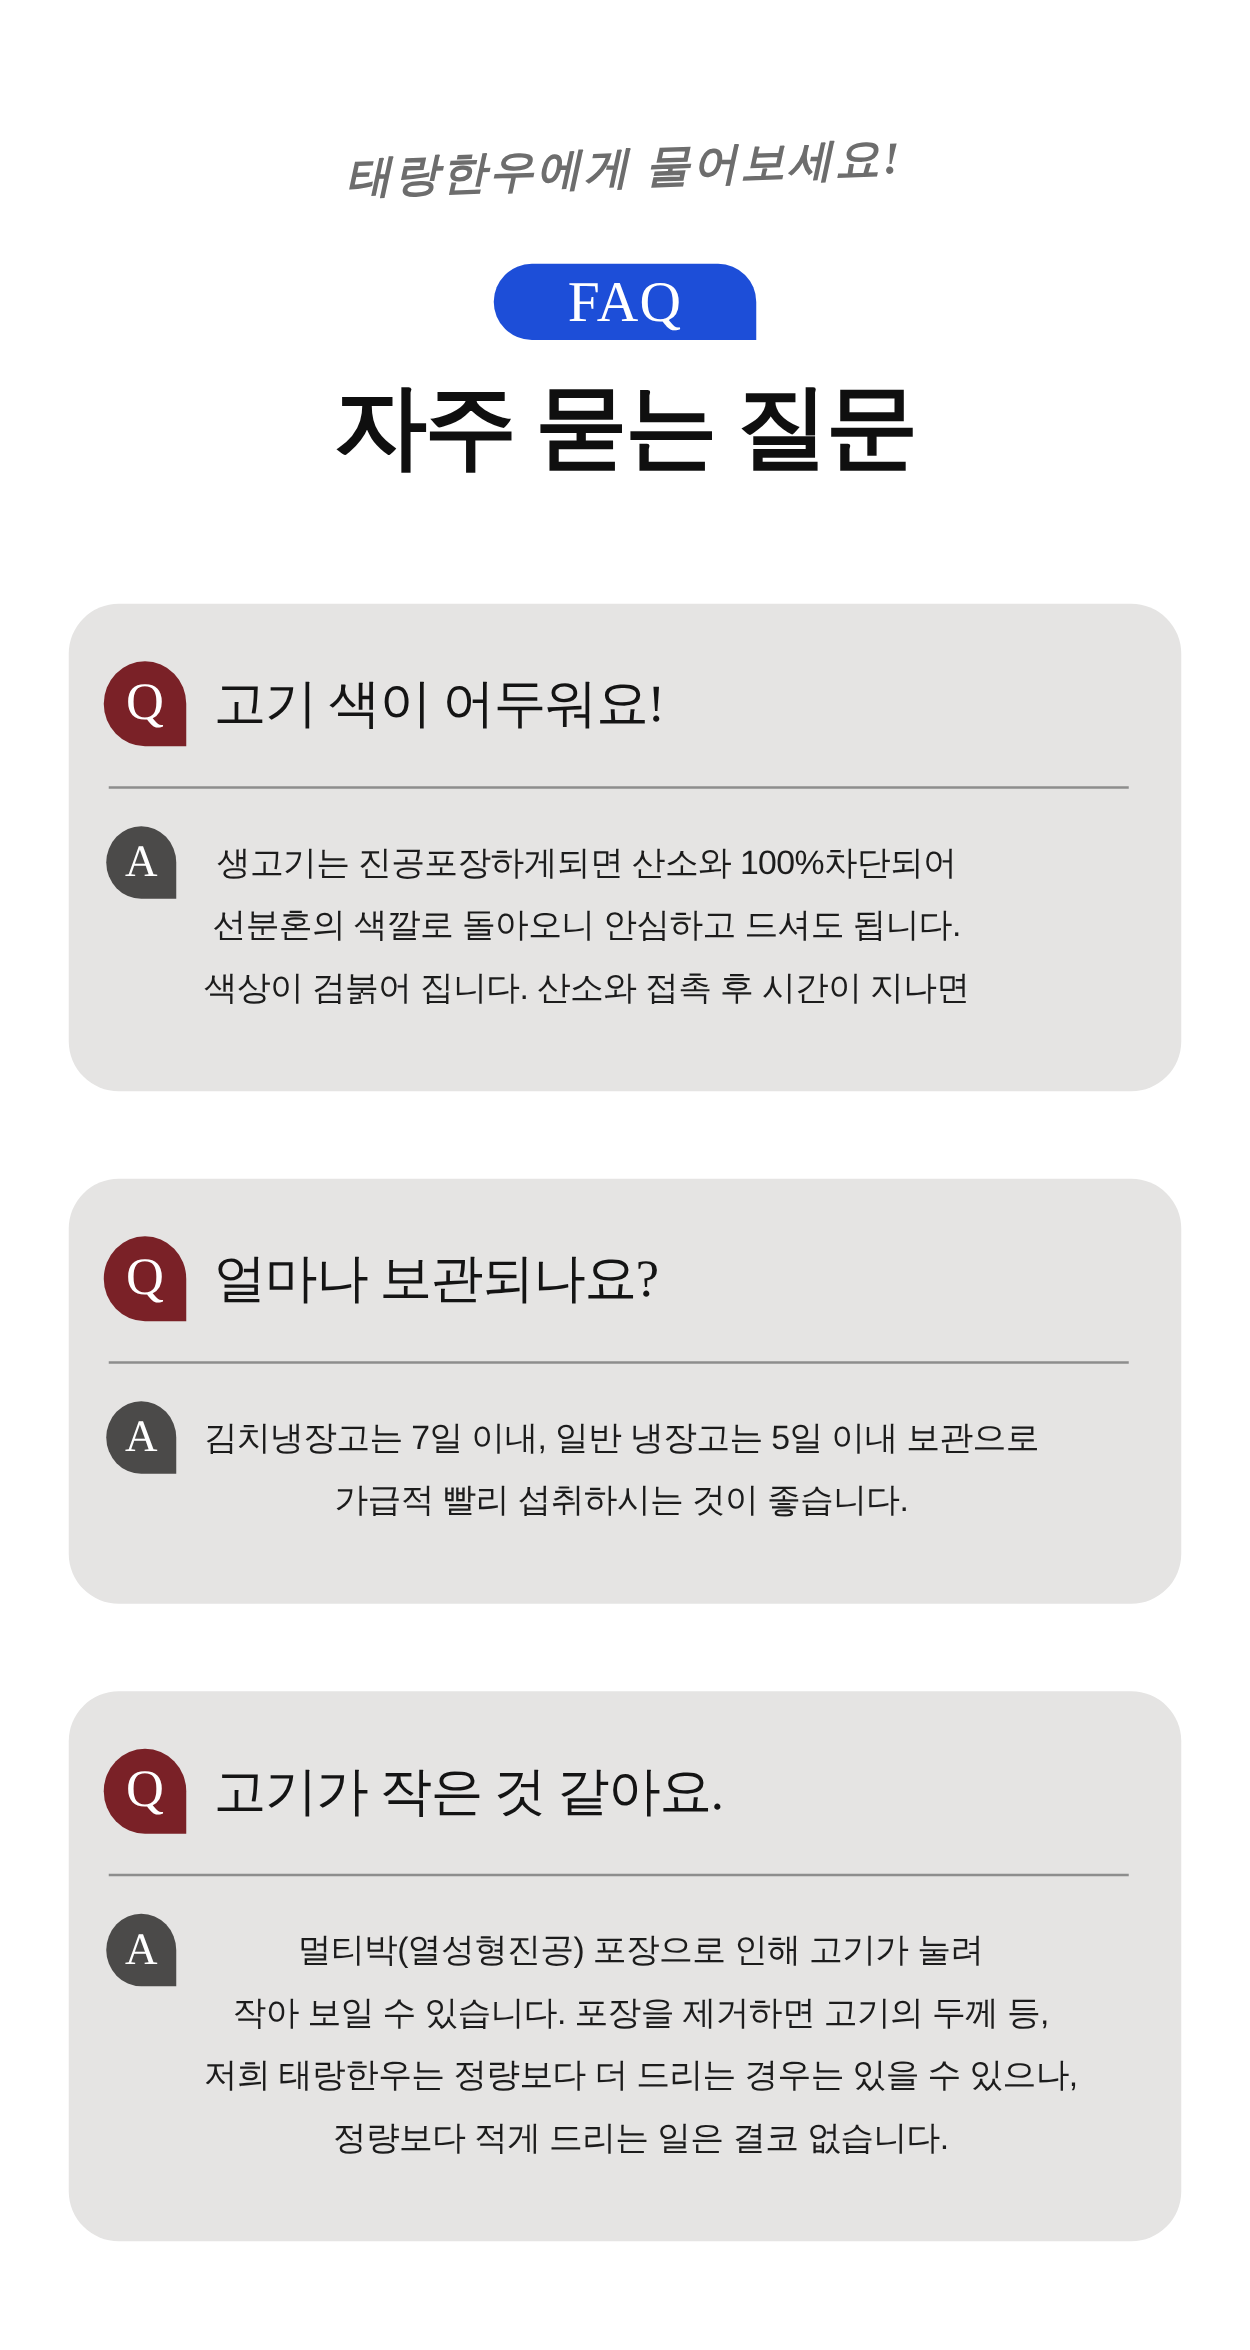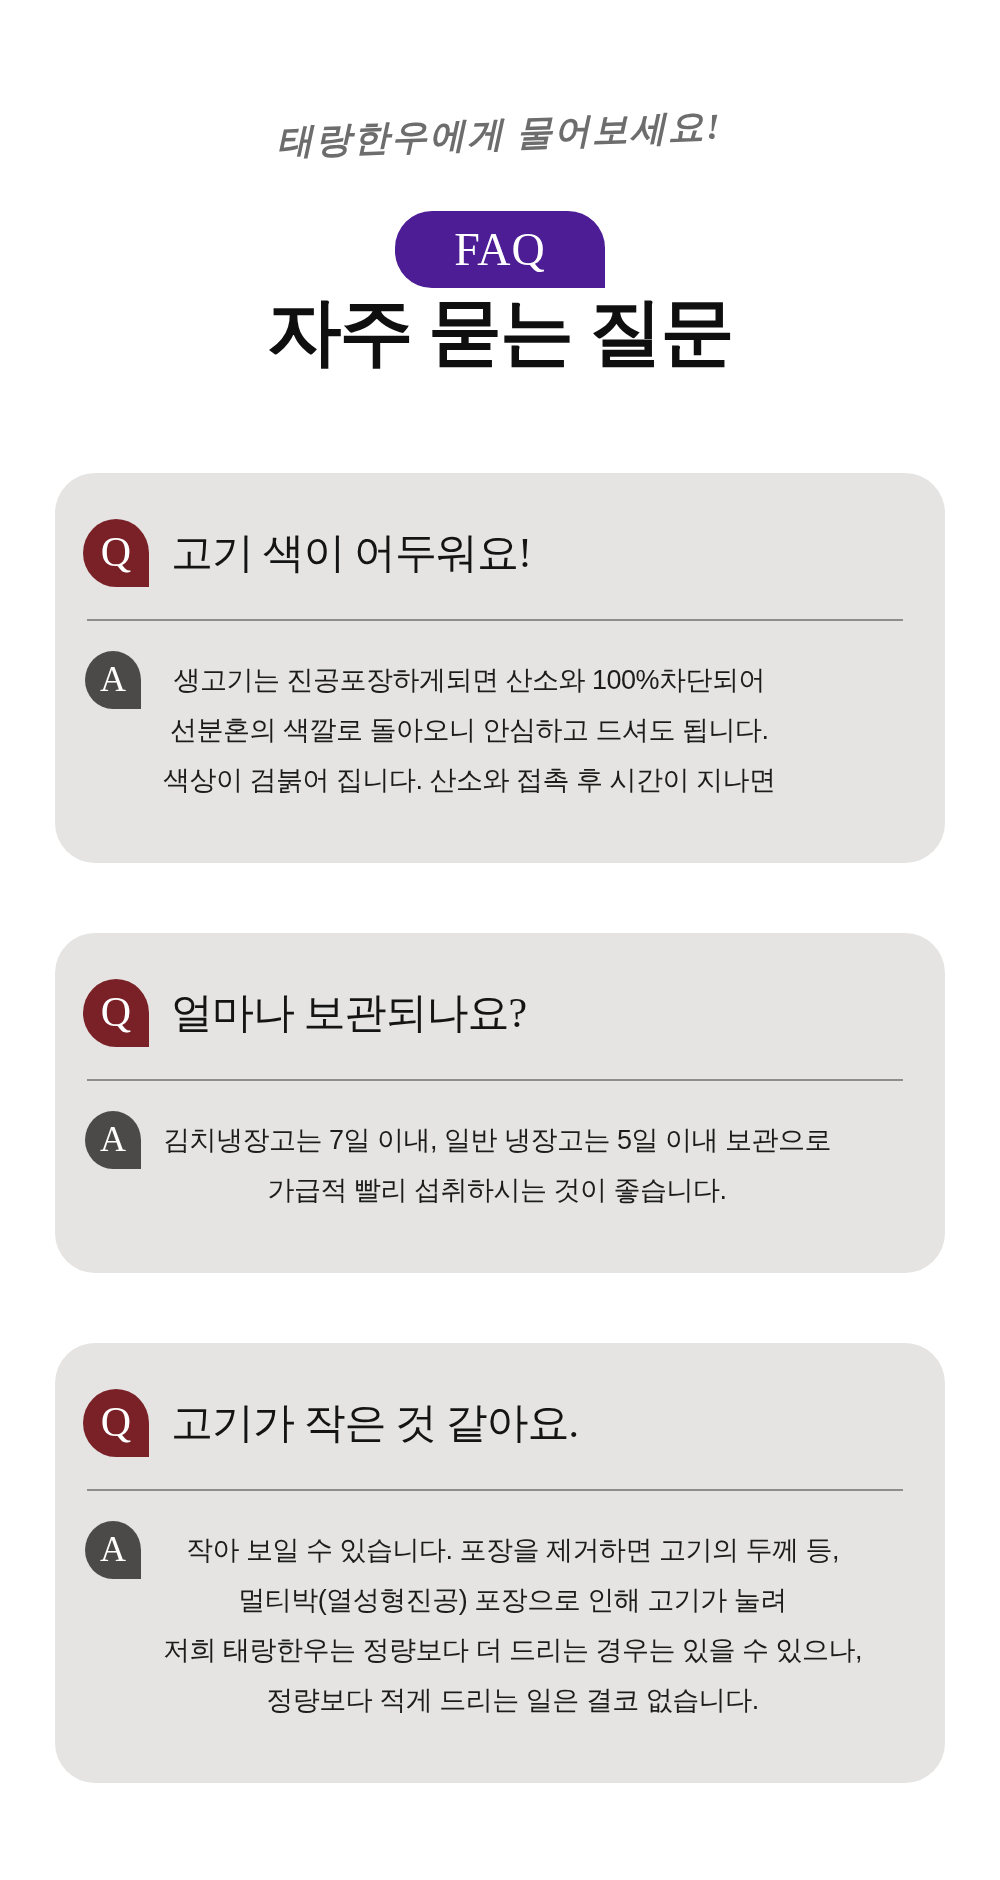--- a/index.html
+++ b/index.html
@@ -26,36 +26,36 @@
     font-family: "Liberation Serif", serif;
     font-style: italic;
     font-weight: 700;
     font-size: 36px;
     letter-spacing: 2px;
     color: #6d6d6d;
     transform: rotate(-2deg);
   }
   .faq-badge {
     width: 210px;
-    height: 77px;
+    height: 61px;
     margin: 52px auto 0 auto;
-    background: #4c1d95;
+    background: #1d4ed8;
     border-radius: 37px 37px 0 37px;
     display: flex;
     align-items: center;
     justify-content: center;
   }
   .faq-badge-label {
     font-family: "Liberation Serif", serif;
     font-size: 46px;
     letter-spacing: 1px;
     color: #ffffff;
   }
   .page-title {
-    margin-top: 2px;
+    margin-top: 28px;
     font-family: "Liberation Serif", serif;
     font-weight: 700;
     font-size: 74px;
     letter-spacing: -2px;
     color: #0f0f0f;
     line-height: 1.15;
   }
   
   .faq-list {
     margin: 98px 55px 0 55px;
@@ -203,22 +203,22 @@
         <div class="question">고기가 작은 것 같아요.</div>
       </div>
 
       <hr class="qa-divider">
 
       <div class="a-row">
         <div class="a-badge">
           <span class="a-badge-label">A</span>
         </div>
         <div class="answer">
+            <div class="answer-line">멀티박(열성형진공) 포장으로 인해 고기가 눌려</div>
             <div class="answer-line">작아 보일 수 있습니다. 포장을 제거하면 고기의 두께 등,</div>
-            <div class="answer-line">멀티박(열성형진공) 포장으로 인해 고기가 눌려</div>
             <div class="answer-line">저희 태랑한우는 정량보다 더 드리는 경우는 있을 수 있으나,</div>
             <div class="answer-line">정량보다 적게 드리는 일은 결코 없습니다.</div>
           </div>
       </div>
     </div>
   </div>
 
 </div>
 
 </body></html>

